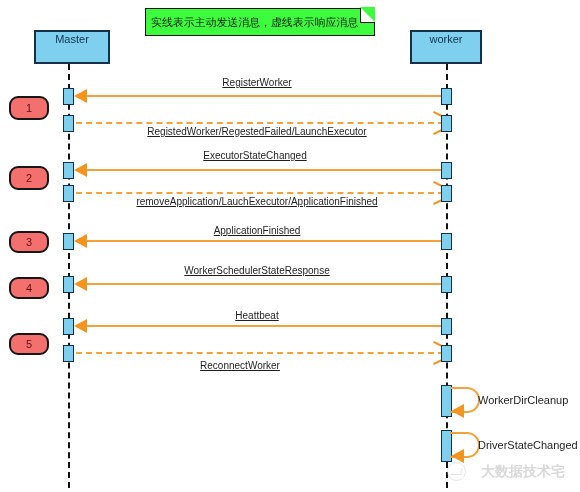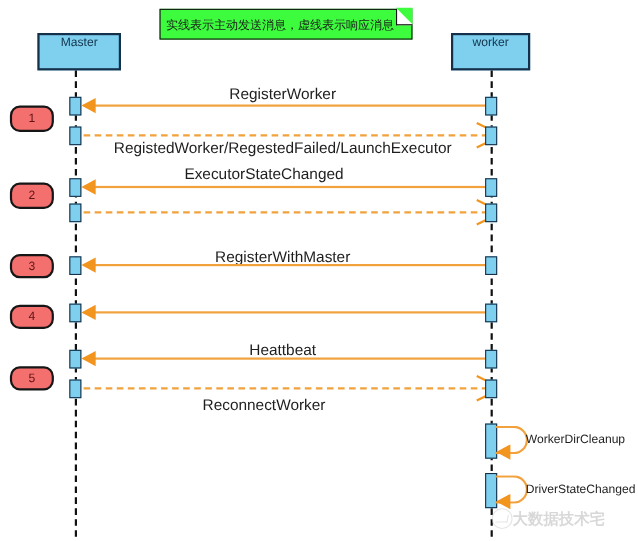--- a/index.html
+++ b/index.html
@@ -105,24 +105,25 @@
     position:absolute;
     left:0;
     width:14px;height:0;
     border-top:2px solid #f2951f;
   }
   .arrow-open-right:before{ top:1px;  transform:rotate(26deg); transform-origin:right center;}
   .arrow-open-right:after { top:11px; transform:rotate(-26deg); transform-origin:right center;}
 
   .msg-label{
     position:absolute;
-    font-size:14px;
+    font-size:10px;
     color:#1e1e1e;
     white-space:nowrap;
     transform:translateX(-50%);
+    text-decoration:underline;
   }
 
   
   .selfcall{
     position:absolute;
     width:30px;height:26px;
     border:2px solid #f2a23c;
     border-left:none;
     border-top-right-radius:13px;
     border-bottom-right-radius:13px;
@@ -149,21 +150,21 @@
   .badge span{
     font-size:11px;
     color:#5d1414;
   }
 
   
   .watermark{
     position:absolute;
     display:flex;
     align-items:center;
-    gap:0;
+    gap:15px;
     opacity:.55;
   }
   .watermark-text{
     font-size:14px;
     color:#b9b9b9;
     white-space:nowrap;
     font-weight:bold;
   }
   .watermark-logo{
     width:17px;height:17px;
@@ -222,37 +223,39 @@
   <div class="arrow-left" style="left:74px; top:89px;"></div>
   <div class="activation" style="left:63px; top:88px; width:11px; height:17px;"></div>
   <div class="activation" style="left:441px; top:88px; width:11px; height:17px;"></div>
 
   <div class="msg-line dashed" style="left:76px; top:122px; width:368px;"></div>
   <div class="arrow-open-right" style="left:432px; top:116px;"></div>
   <div class="msg-label" style="left:257px; top:126px;text-align:center;">RegistedWorker/RegestedFailed/LaunchExecutor</div>
   <div class="activation" style="left:63px; top:115px; width:11px; height:17px;"></div>
   <div class="activation" style="left:441px; top:115px; width:11px; height:17px;"></div>
 
-  <div class="msg-label" style="left:240px; top:150px;">ExecutorStateChanged</div>
+  <div class="msg-label" style="left:255px; top:150px;">ExecutorStateChanged</div>
   <div class="msg-line" style="left:76px; top:169px; width:370px;"></div>
   <div class="arrow-left" style="left:74px; top:163px;"></div>
   <div class="activation" style="left:63px; top:162px; width:11px; height:17px;"></div>
   <div class="activation" style="left:441px; top:162px; width:11px; height:17px;"></div>
 
   <div class="msg-line dashed" style="left:76px; top:192px; width:368px;"></div>
   <div class="arrow-open-right" style="left:432px; top:186px;"></div>
+  <div class="msg-label" style="left:257px; top:196px;">removeApplication/LauchExecutor/ApplicationFinished</div>
   <div class="activation" style="left:63px; top:185px; width:11px; height:17px;"></div>
   <div class="activation" style="left:441px; top:185px; width:11px; height:17px;"></div>
 
-  <div class="msg-label" style="left:257px; top:225px;">RegisterWithMaster</div>
+  <div class="msg-label" style="left:257px; top:225px;">ApplicationFinished</div>
   <div class="msg-line" style="left:76px; top:240px; width:370px;"></div>
   <div class="arrow-left" style="left:74px; top:234px;"></div>
   <div class="activation" style="left:63px; top:233px; width:11px; height:17px;"></div>
   <div class="activation" style="left:441px; top:233px; width:11px; height:17px;"></div>
 
+  <div class="msg-label" style="left:257px; top:265px;">WorkerSchedulerStateResponse</div>
   <div class="msg-line" style="left:76px; top:283px; width:370px;"></div>
   <div class="arrow-left" style="left:74px; top:277px;"></div>
   <div class="activation" style="left:63px; top:276px; width:11px; height:17px;"></div>
   <div class="activation" style="left:441px; top:276px; width:11px; height:17px;"></div>
 
   <div class="msg-label" style="left:257px; top:310px;">Heattbeat</div>
   <div class="msg-line" style="left:76px; top:325px; width:370px;"></div>
   <div class="arrow-left" style="left:74px; top:319px;"></div>
   <div class="activation" style="left:63px; top:318px; width:11px; height:17px;"></div>
   <div class="activation" style="left:441px; top:318px; width:11px; height:17px;"></div>

